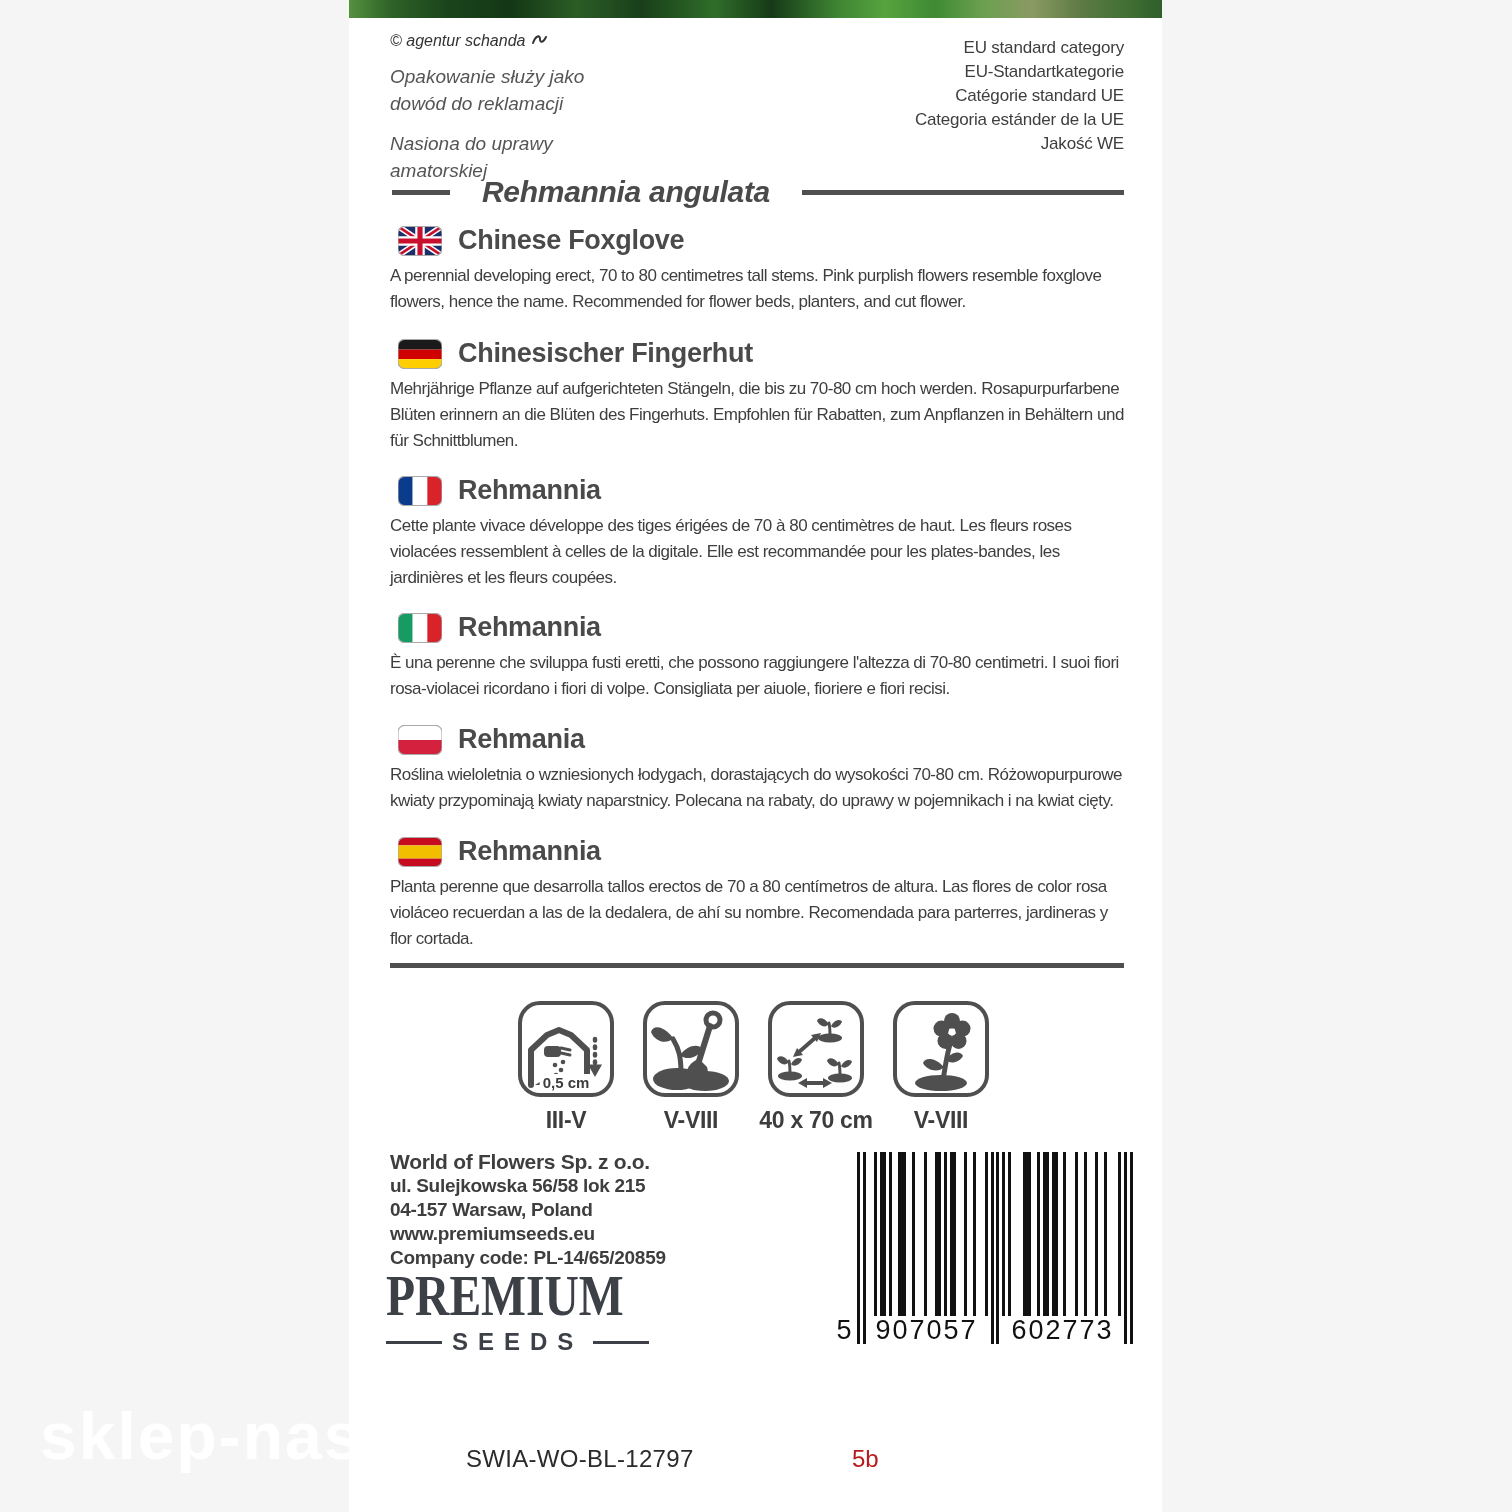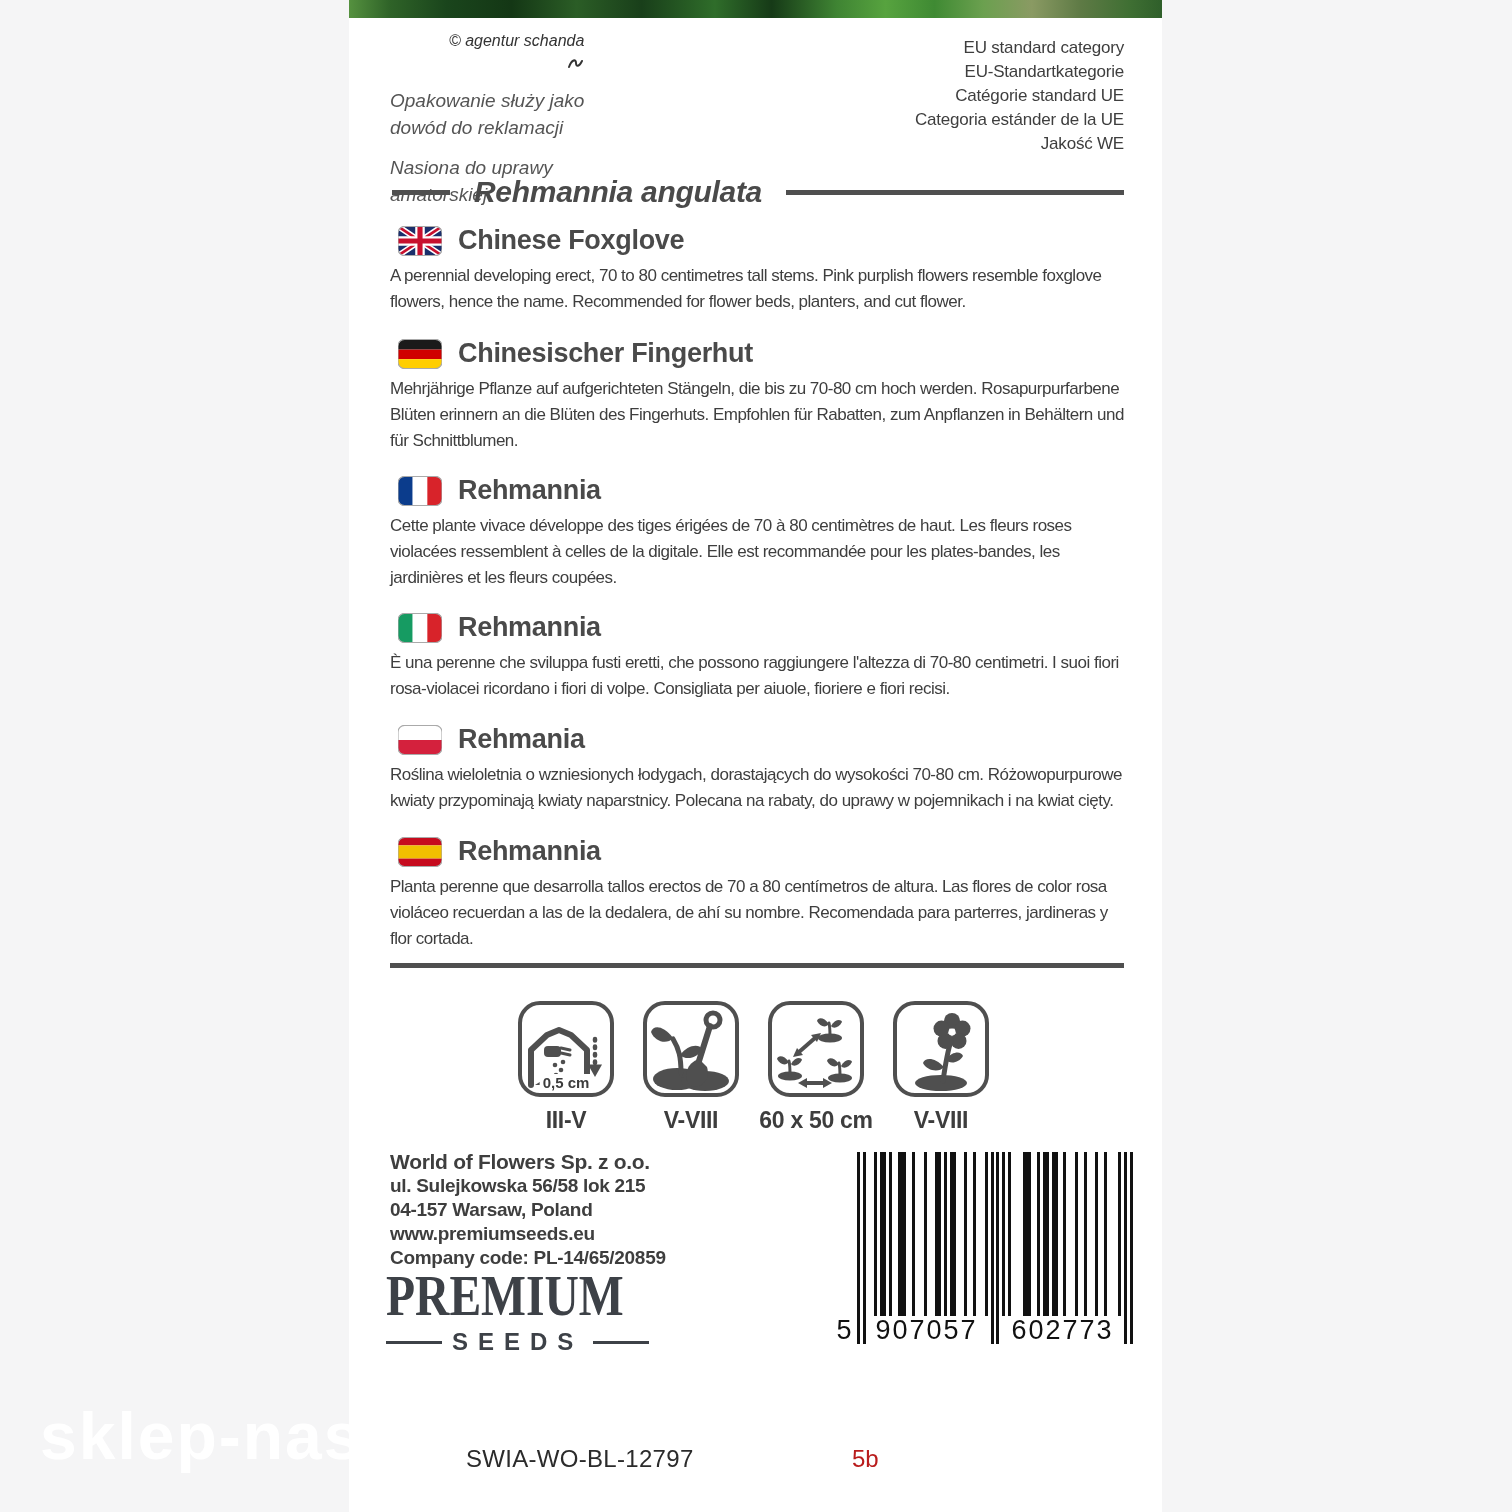--- a/index.html
+++ b/index.html
@@ -6,25 +6,25 @@
   .stage{position:relative;width:1512px;height:1512px;background:#f5f5f6;overflow:hidden;
          font-family:"Liberation Sans",sans-serif;color:#3e3e3e;}
   .watermark{position:absolute;left:40px;top:1398px;z-index:1;font-size:66px;font-weight:bold;
              color:#ffffff;letter-spacing:2px;}
   .label{position:absolute;left:349px;top:0;width:813px;height:1512px;background:#ffffff;z-index:2;}
   .photo-strip{position:absolute;left:0;top:0;width:100%;height:18px;
     background:linear-gradient(90deg,#55913f 0%,#2f6328 5%,#1a451c 12%,#143715 20%,#2b5d26 28%,
     #193f1a 36%,#2f6d2a 45%,#163a17 52%,#3f8433 60%,#57a33f 66%,#3f8a33 72%,#6ba04f 78%,
     #8a9a63 84%,#5e7a45 90%,#3f6f33 96%,#2f5f2a 100%);}
   .topleft{position:absolute;left:41px;top:32px;}
-  .copyright{font-size:16px;font-style:italic;color:#333;display:flex;align-items:flex-end;gap:6px;flex-direction:column;}
+  .copyright{font-size:16px;font-style:italic;color:#333;display:flex;align-items:center;gap:6px;}
   .note{font-size:19px;font-style:italic;color:#555;line-height:27px;margin-top:13px;}
   .topright{position:absolute;right:38px;top:36px;text-align:right;font-size:17px;line-height:24px;
             color:#3e3e3e;letter-spacing:-0.2px;}
-  .title-row{position:absolute;left:43px;right:38px;top:176px;height:32px;display:flex;align-items:center;gap:24px;}
+  .title-row{position:absolute;left:43px;right:38px;top:176px;height:32px;display:flex;align-items:center;gap:32px;}
   .dash{width:58px;height:5px;background:#4f4f4f;}
   .line{flex:1;height:5px;background:#4f4f4f;}
   .latin-title{font-size:30px;font-weight:bold;font-style:italic;color:#4a4a4a;letter-spacing:-0.3px;white-space:nowrap;}
   .section{position:absolute;left:41px;right:38px;}
   .sec-head{display:flex;align-items:center;gap:16px;margin-left:8px;}
   .sec-head h2{margin:0;font-size:27px;font-weight:bold;color:#4a4a4a;letter-spacing:-0.3px;}
   .flag{width:44px;height:30px;flex:0 0 auto;}
   .sec-body{margin:7px 0 0 0;font-size:17px;line-height:26px;letter-spacing:-0.5px;color:#3e3e3e;}
   .rule{position:absolute;left:41px;right:38px;top:963px;height:5px;background:#4f4f4f;}
   .picto-row{position:absolute;left:0;right:4px;top:1001px;display:flex;justify-content:center;gap:28px;}
@@ -278,21 +278,21 @@
               <path d="M1 -3 C5 -10 11 -10 12 -7 C9 -1 3 0 1 -3 Z"></path>
             </g>
             <line x1="27" y1="47" x2="43" y2="33" stroke="#4f4f4f" stroke-width="4"></line>
             <path d="M21 52 l10 -2 -6 -7 z"></path>
             <path d="M49 28 l-10 2 6 7 z"></path>
             <line x1="34" y1="78" x2="52" y2="78" stroke="#4f4f4f" stroke-width="4"></line>
             <path d="M26 78 l9 -5 v10 z"></path>
             <path d="M60 78 l-9 -5 v10 z"></path>
           </svg>
         </div>
-        <div class="picto-label">60 x 50 cm</div>
+        <div class="picto-label">40 x 70 cm</div>
       </div>
 
       <div class="pictobox">
         <div class="frame">
           <svg width="88" height="88" viewBox="0 0 88 88" class="picto-ink">
             <ellipse cx="44" cy="78" rx="26" ry="8"></ellipse>
             <path d="M46 76 C48 62 50 48 54 36" stroke="#4f4f4f" stroke-width="5" fill="none" stroke-linecap="round"></path>
             <path d="M47 62 C38 52 28 52 26 58 C30 66 42 68 47 62 Z"></path>
             <path d="M49 54 C56 46 64 46 66 51 C62 58 52 60 49 54 Z"></path>
             <circle cx="55" cy="16" r="8"></circle>

